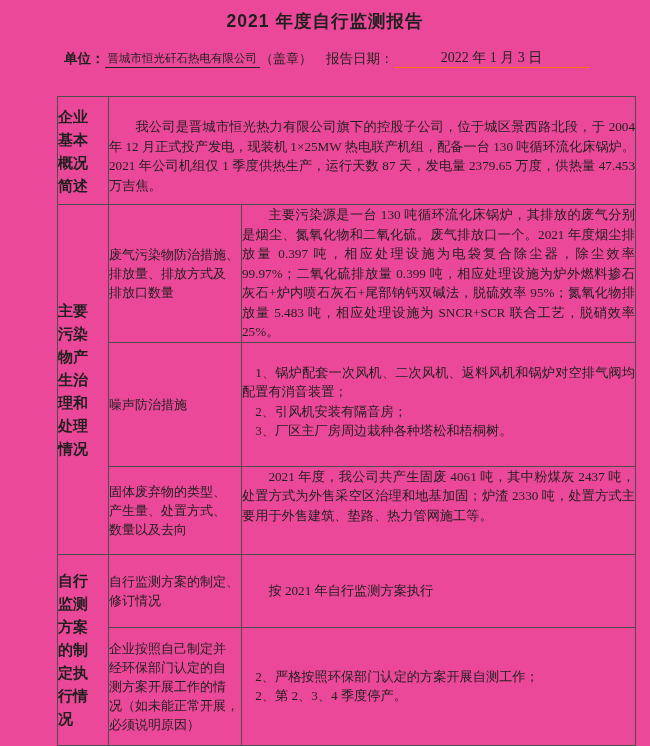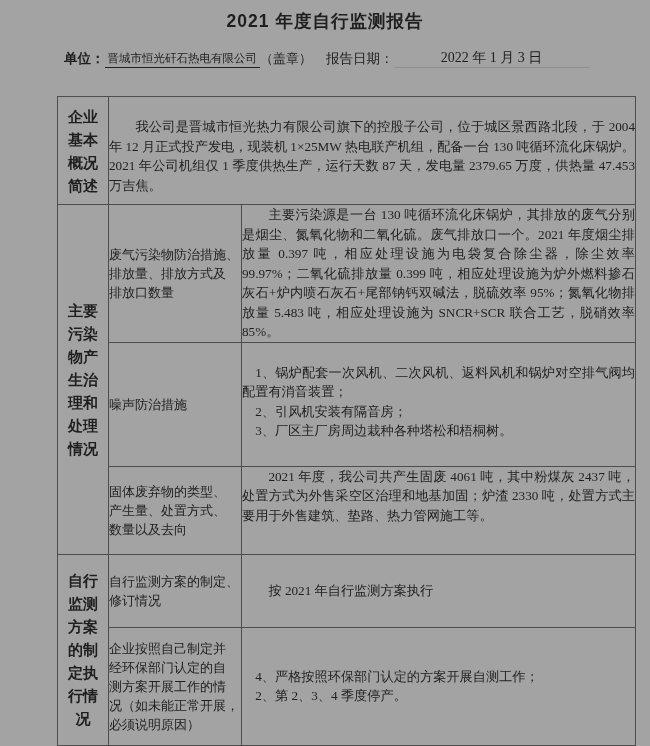--- a/index.html
+++ b/index.html
@@ -3,21 +3,21 @@
 <meta charset="utf-8">
 <style>
   html, body { margin: 0; padding: 0; }
   body {
     width: 650px; height: 746px;
     background: #ffffff;
     font-family: "Liberation Serif", "DejaVu Serif", serif;
     color: #1f1f1f;
     -webkit-font-smoothing: antialiased;
   }
-  .page { position: relative; width: 650px; height: 746px; overflow: hidden; background:#a3a3a3; }
+  .page { position: relative; width: 650px; height: 746px; overflow: hidden; background:#ec4899; }
 
   .report-title {
     margin: 0; padding-top: 9px;
     text-align: center;
     font-family: "Liberation Sans", "DejaVu Sans", sans-serif;
     font-weight: 700; font-size: 17.5px; letter-spacing: 1px;
   }
 
   .unit-line {
     position: absolute; left: 64px; top: 49px;
@@ -45,21 +45,21 @@
     width: 578px;
     border-collapse: collapse; table-layout: fixed;
   }
   table.report td {
     border: 1px solid #4d4d4d;
     padding: 0;
   }
   td.group-hdr {
     font-family: "Liberation Sans", "DejaVu Sans", sans-serif;
     font-weight: 700; font-size: 15px; line-height: 23px;
-    text-align: center; vertical-align: middle;
+    text-align: left; vertical-align: middle;
     white-space: pre-line;
   }
   td.sub-hdr {
     font-size: 13px; line-height: 19px;
     text-align: left; vertical-align: middle;
     white-space: pre-line;
     padding: 2px 3px;
   }
   td.content {
     font-size: 13.2px; line-height: 19.5px;
@@ -106,21 +106,21 @@
 污染
 物产
 生治
 理和
 处理
 情况</td>
         <td class="sub-hdr" style="height:130px">废气污染物防治措施、
 排放量、排放方式及
 排放口数量</td>
         <td class="content">
-          <p class="para">主要污染源是一台 130 吨循环流化床锅炉，其排放的废气分别是烟尘、氮氧化物和二氧化硫。废气排放口一个。2021 年度烟尘排放量 0.397 吨，相应处理设施为电袋复合除尘器，除尘效率 99.97%；二氧化硫排放量 0.399 吨，相应处理设施为炉外燃料掺石灰石+炉内喷石灰石+尾部钠钙双碱法，脱硫效率 95%；氮氧化物排放量 5.483 吨，相应处理设施为 SNCR+SCR 联合工艺，脱硝效率 85%。</p>
+          <p class="para">主要污染源是一台 130 吨循环流化床锅炉，其排放的废气分别是烟尘、氮氧化物和二氧化硫。废气排放口一个。2021 年度烟尘排放量 0.397 吨，相应处理设施为电袋复合除尘器，除尘效率 99.97%；二氧化硫排放量 0.399 吨，相应处理设施为炉外燃料掺石灰石+炉内喷石灰石+尾部钠钙双碱法，脱硫效率 95%；氮氧化物排放量 5.483 吨，相应处理设施为 SNCR+SCR 联合工艺，脱硝效率 25%。</p>
         </td>
       </tr>
       <tr>
         <td class="sub-hdr" style="height:123px">噪声防治措施</td>
         <td class="content pad-lg">
           <p class="item">1、锅炉配套一次风机、二次风机、返料风机和锅炉对空排气阀均配置有消音装置；</p>
           <p class="item">2、引风机安装有隔音房；</p>
           <p class="item">3、厂区主厂房周边栽种各种塔松和梧桐树。</p>
         </td>
       </tr>
@@ -147,19 +147,19 @@
           <p class="para">按 2021 年自行监测方案执行</p>
         </td>
       </tr>
       <tr>
         <td class="sub-hdr" style="height:117px">企业按照自己制定并
 经环保部门认定的自
 测方案开展工作的情
 况（如未能正常开展，
 必须说明原因）</td>
         <td class="content v-mid">
-          <p class="item">4、严格按照环保部门认定的方案开展自测工作；</p>
+          <p class="item">2、严格按照环保部门认定的方案开展自测工作；</p>
           <p class="item">2、第 2、3、4 季度停产。</p>
         </td>
       </tr>
     </tbody>
   </table>
 </div>
 
 </body></html>

